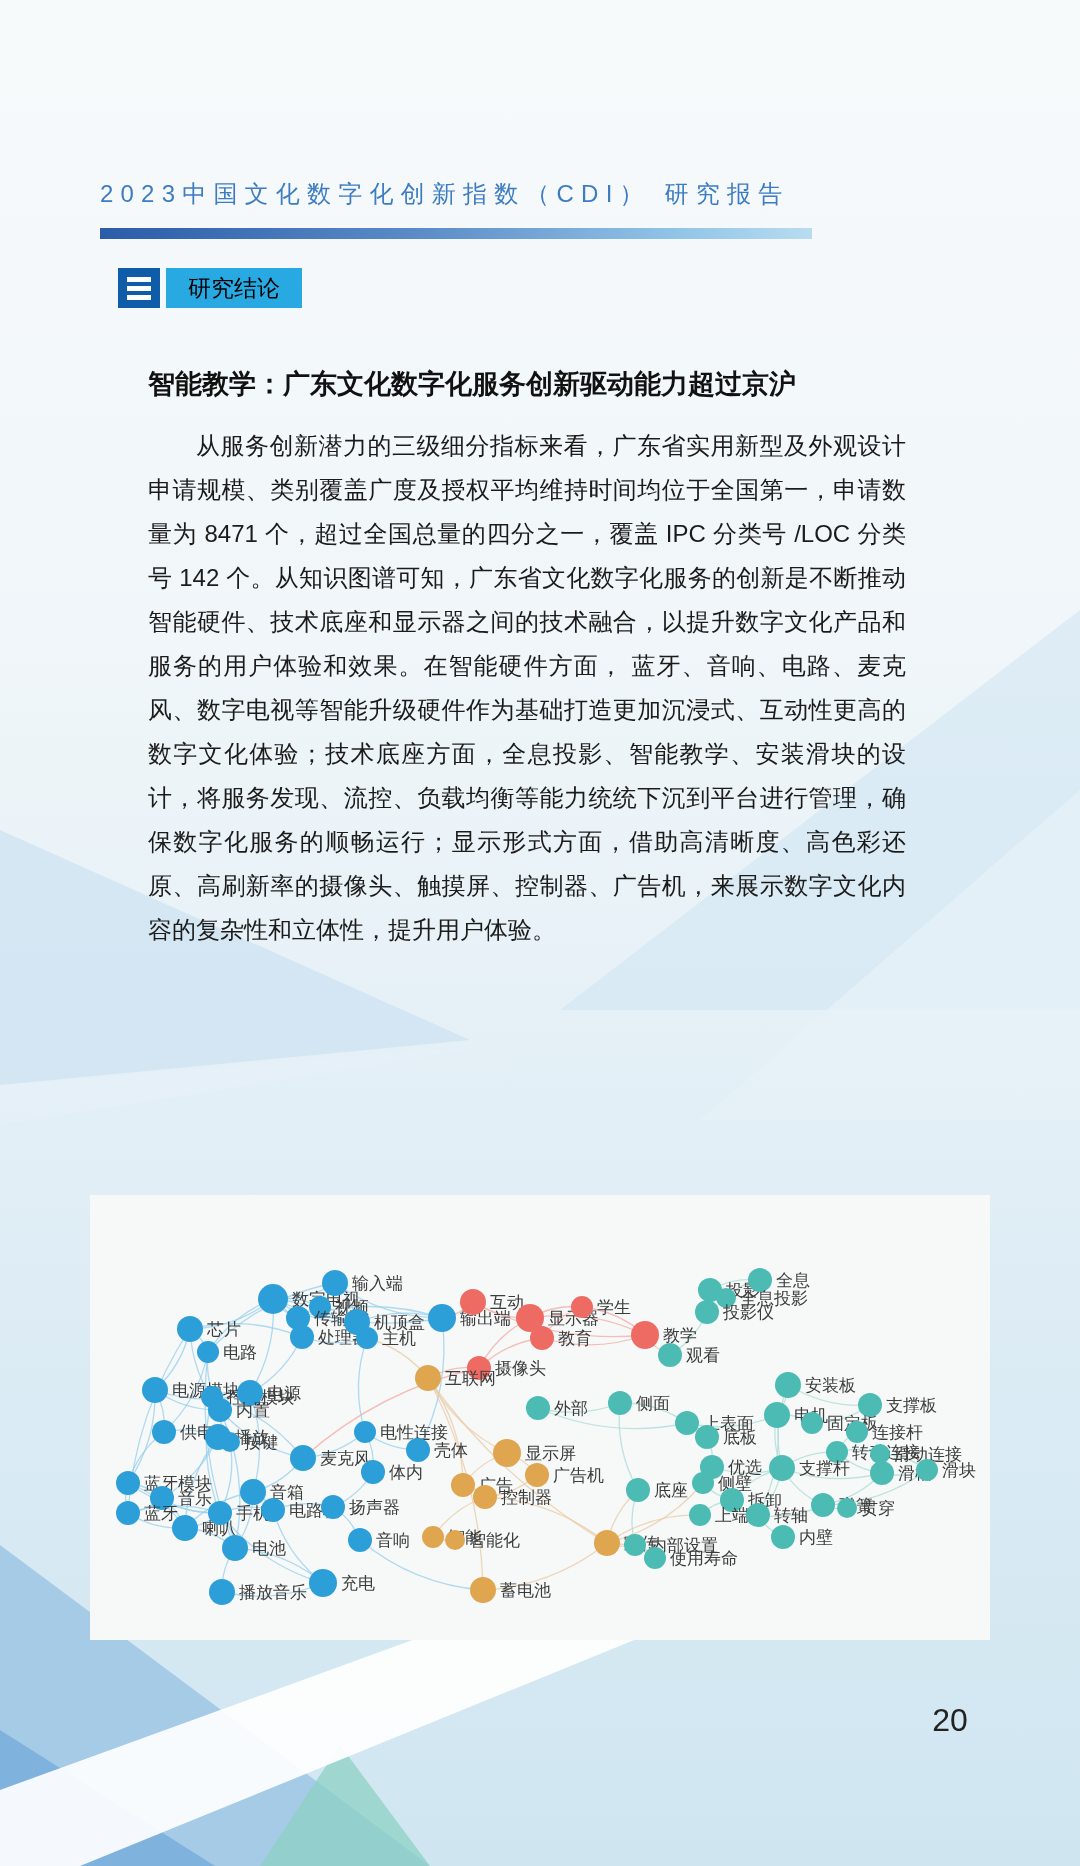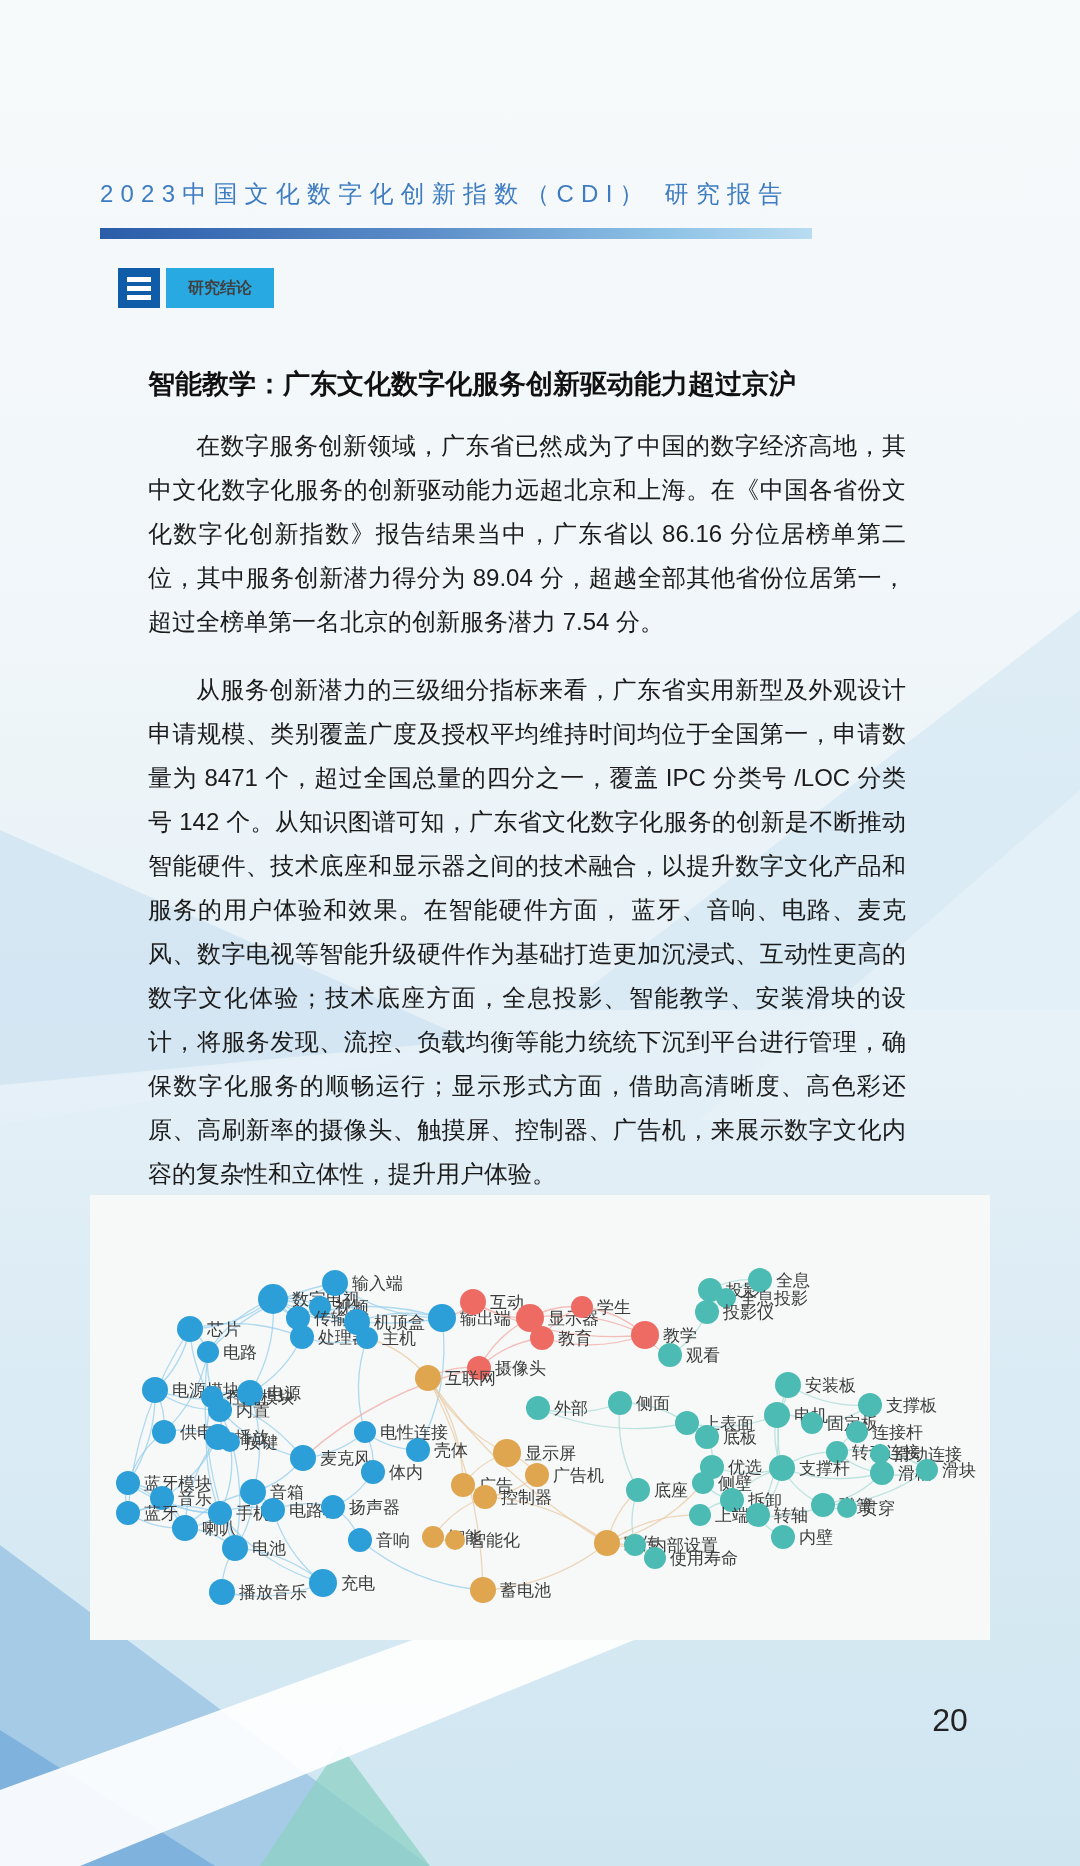--- a/index.html
+++ b/index.html
@@ -25,22 +25,22 @@
     clip-path:polygon(0 1790px,880px 1470px,965px 1505px,80px 1866px,0 1866px);}
   .content{position:relative;z-index:2;}
   .report-title{position:absolute;left:100px;top:150px;width:900px;
     color:#3e7cc1;font-size:24px;letter-spacing:.30em;white-space:nowrap;margin-top:28px;}
   .title-divider{position:absolute;left:100px;top:228px;width:712px;height:11px;
     background:linear-gradient(90deg,#2a5ca9 0%,#5b8cc8 45%,#8fc3e6 80%,#b9dcf1 100%);}
   .badge-row{position:absolute;left:118px;top:268px;display:flex;align-items:stretch;height:40px;}
   .badge-icon{width:42px;height:40px;background:#0f5ca8;display:flex;flex-direction:column;
     justify-content:center;align-items:center;gap:4px;}
   .badge-icon span{display:block;width:24px;height:5px;background:#ffffff;}
-  .badge-label{margin-left:6px;background:#29a9e1;color:#404040;font-weight:bold;
-    font-size:16px;display:flex;align-items:center;padding:0 22px;}
+  .badge-label{margin-left:6px;background:#29a9e1;color:#000000;font-weight:normal;
+    font-size:23px;display:flex;align-items:center;padding:0 22px;}
   .case-heading{position:absolute;left:148px;top:366px;width:800px;margin:0;
     font-size:27px;font-weight:bold;color:#111;}
   .body-text{position:absolute;left:148px;top:424px;width:758px;}
   .body-text p{margin:0 0 24px 0;font-size:24px;line-height:44px;color:#1b1b1b;
     text-align:justify;text-indent:2em;}
   .graph-panel{position:absolute;left:90px;top:1195px;width:900px;height:445px;
     background:#f7f8f8;}
   .graph-panel svg{display:block;}
   .graph-panel text{font-size:17px;fill:#3c3c3c;}
   .page-number{position:absolute;left:890px;top:1702px;width:120px;text-align:center;
@@ -68,21 +68,20 @@
       <span></span>
         <span></span>
         <span></span>
     </div>
     <div class="badge-label">研究结论</div>
   </div>
 
   <h2 class="case-heading">智能教学：广东文化数字化服务创新驱动能力超过京沪</h2>
 
   <div class="body-text">
-    <p>在数字服务创新领域，广东省已然成为了中国的数字经济高地，其中文化数字化服务的创新驱动能力远超北京和上海。在《中国各省份文化数字化创新指数》报告结果当中，广东省以 86.16 分位居榜单第二位，其中服务创新潜力得分为 89.04 分，超越全部其他省份位居第一，超过全榜单第一名北京的创新服务潜力 7.54 分。</p>
     <p>从服务创新潜力的三级细分指标来看，广东省实用新型及外观设计申请规模、类别覆盖广度及授权平均维持时间均位于全国第一，申请数量为 8471 个，超过全国总量的四分之一，覆盖 IPC 分类号 /LOC 分类号 142 个。从知识图谱可知，广东省文化数字化服务的创新是不断推动智能硬件、技术底座和显示器之间的技术融合，以提升数字文化产品和服务的用户体验和效果。在智能硬件方面， 蓝牙、音响、电路、麦克风、数字电视等智能升级硬件作为基础打造更加沉浸式、互动性更高的数字文化体验；技术底座方面，全息投影、智能教学、安装滑块的设计，将服务发现、流控、负载均衡等能力统统下沉到平台进行管理，确保数字化服务的顺畅运行；显示形式方面，借助高清晰度、高色彩还原、高刷新率的摄像头、触摸屏、控制器、广告机，来展示数字文化内容的复杂性和立体性，提升用户体验。</p>
   </div>
 
   <div class="graph-panel">
     <svg width="900" height="445" viewBox="0 0 900 445" xmlns="http://www.w3.org/2000/svg">
         <path d="M100,134 Q112.68,142.62 118,157" fill="none" stroke="#96cfec" stroke-width="1.3" stroke-opacity="0.75"></path>
         <path d="M100,134 Q146.3,132.28 183,104" fill="none" stroke="#96cfec" stroke-width="1.3" stroke-opacity="0.75"></path>
         <path d="M100,134 Q92.26,170.1 65,195" fill="none" stroke="#96cfec" stroke-width="1.3" stroke-opacity="0.75"></path>
         <path d="M100,134 Q102.03999999999999,179.3 130,215" fill="none" stroke="#96cfec" stroke-width="1.3" stroke-opacity="0.75"></path>
         <path d="M100,134 Q157.28,120.08 212,142" fill="none" stroke="#96cfec" stroke-width="1.3" stroke-opacity="0.75"></path>

